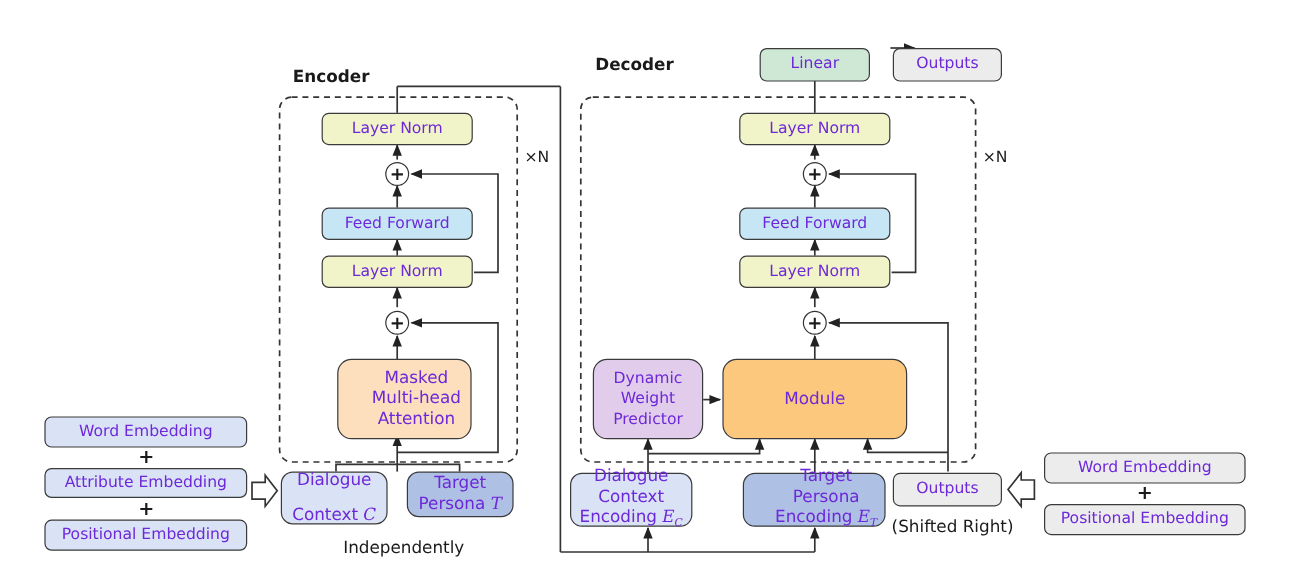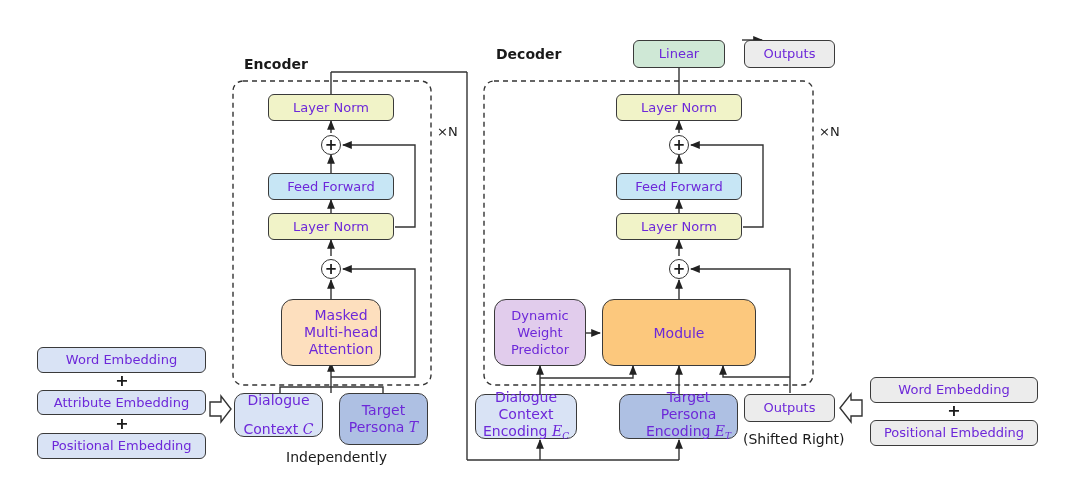--- a/index.html
+++ b/index.html
@@ -90,31 +90,31 @@
 </svg>
 
 <div class="title" style="left:244px;top:46px;margin-top:10px;">Encoder</div>
 <div class="lbl" style="left:437px;top:124px;">×N</div>
 
 <div class="box ln" style="left:268px;top:94px;width:126px;height:27px;">Layer Norm</div>
 <div class="circ" style="left:321px;top:135px;">+</div>
 <div class="box ff" style="left:268px;top:173px;width:126px;height:27px;">Feed Forward</div>
 <div class="box ln" style="left:268px;top:213px;width:126px;height:27px;">Layer Norm</div>
 <div class="circ" style="left:321px;top:259px;">+</div>
-<div class="box mha" style="left:281px;top:299px;width:100px;height:67px;flex-direction:column;padding-left:20px;">
+<div class="box mha" style="left:281px;top:299px;width:112px;height:67px;flex-direction:column;padding-left:20px;">
   <span>Masked</span>
   <span>Multi-head</span>
   <span>Attention</span>
 </div>
 
 <div class="box ctx blue-l" style="left:234px;top:393px;width:89px;height:44px;flex-direction:column;gap:12px;">
   <span>Dialogue</span>
   <span><span>Context</span> <span class="math">C</span></span>
 </div>
-<div class="box ctx blue-d" style="left:339px;top:393px;width:89px;height:52px;flex-direction:column;">
+<div class="box ctx blue-d" style="left:339px;top:393px;width:89px;height:38px;flex-direction:column;">
   <span>Target</span>
   <span><span>Persona</span> <span class="math">T</span></span>
 </div>
 <div class="lbl" style="left:286px;top:449px;font-size:14px;">Independently</div>
 
 <div class="box blue-l" style="left:37px;top:347px;width:169px;height:26px;">Word Embedding</div>
 <div class="plus-sign" style="left:112px;top:371px;">+</div>
 <div class="box blue-l" style="left:37px;top:390px;width:169px;height:25px;">Attribute Embedding</div>
 <div class="plus-sign" style="left:112px;top:414px;">+</div>
 <div class="box blue-l" style="left:37px;top:433px;width:169px;height:26px;">Positional Embedding</div>

